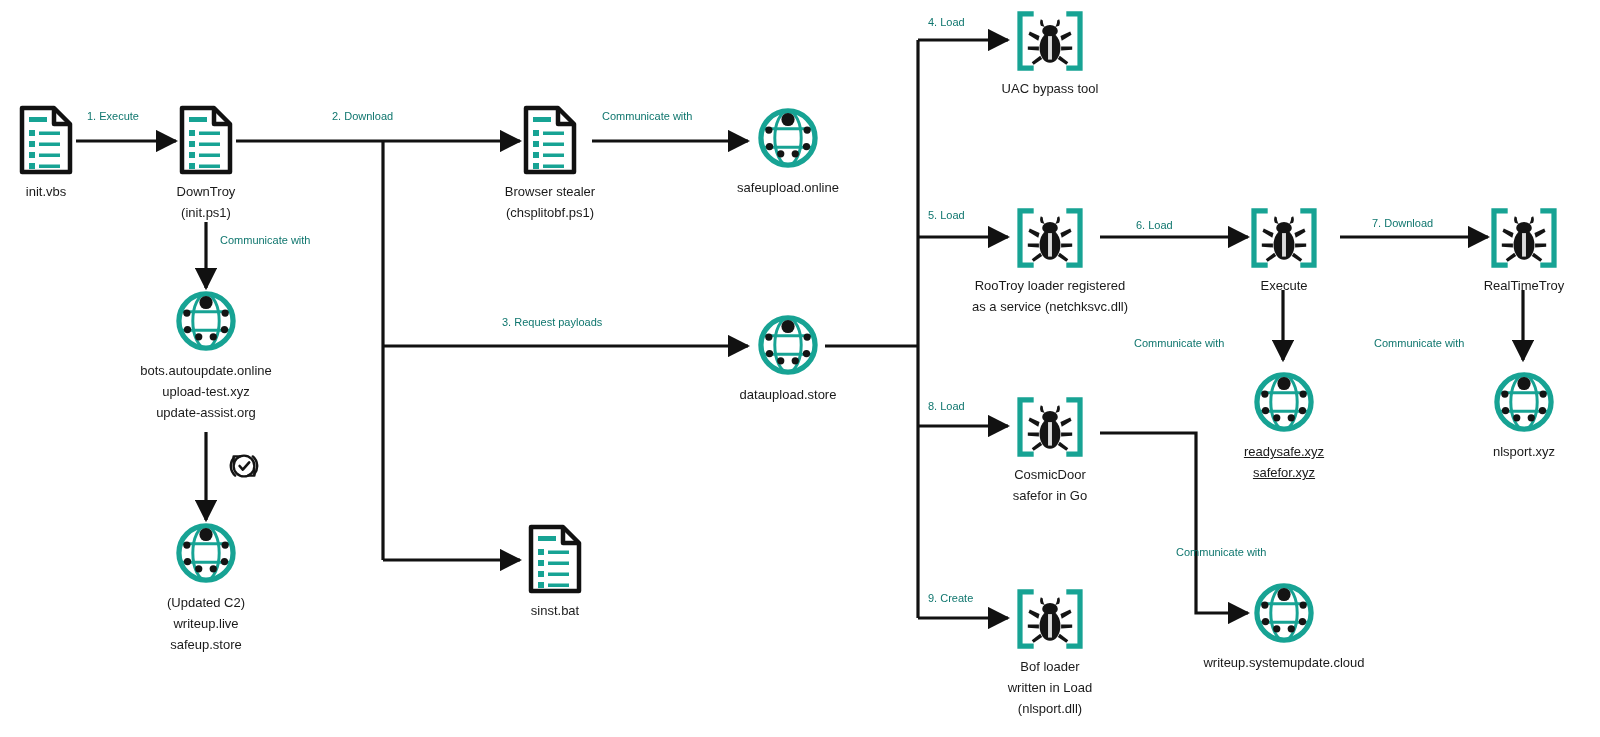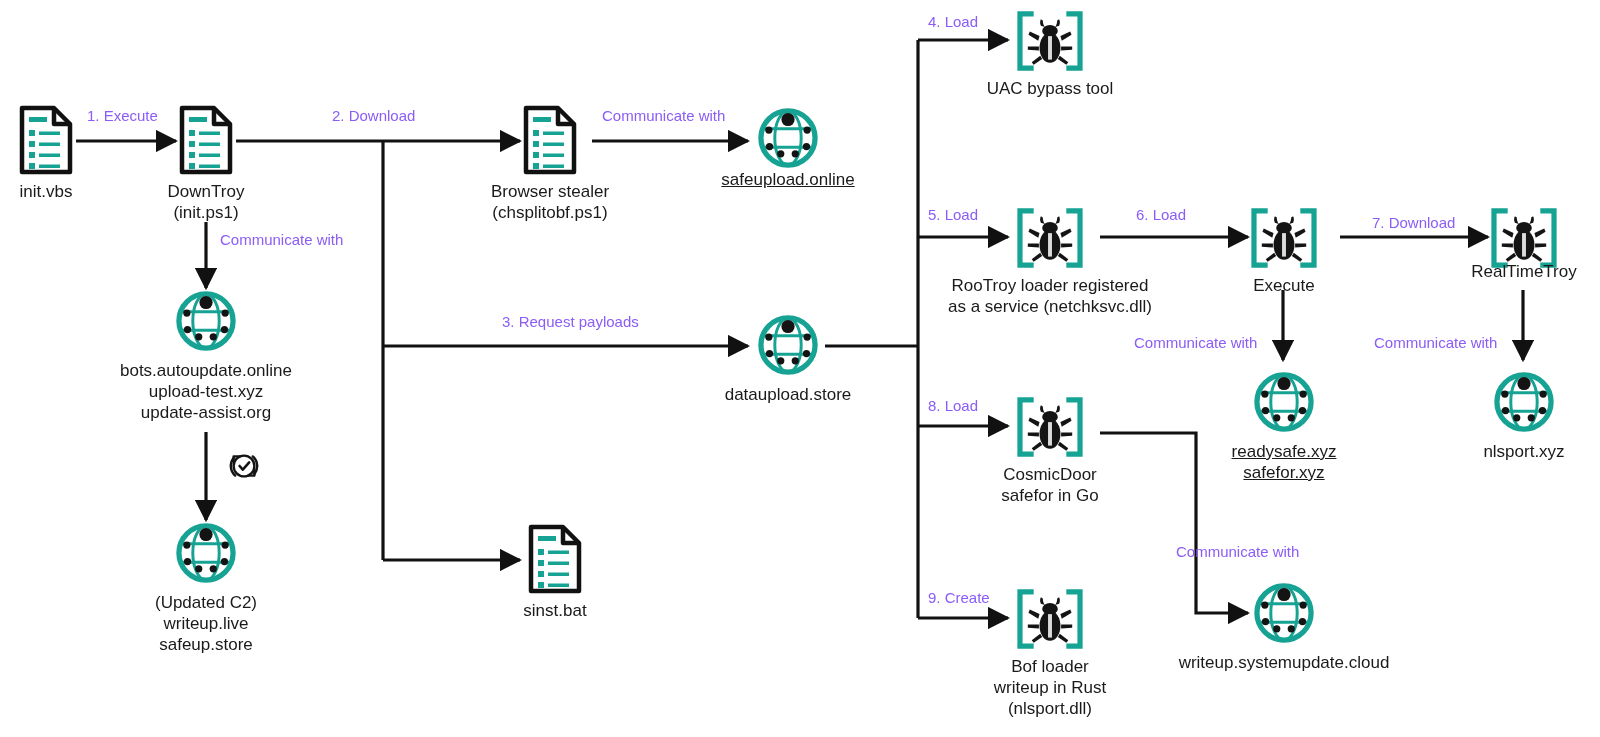--- a/index.html
+++ b/index.html
@@ -5,23 +5,23 @@
 <style>
   html,body{margin:0;padding:0;background:#ffffff;}
   body{width:1600px;height:737px;overflow:hidden;
        font-family:"Liberation Sans",sans-serif;color:#1a1a1a;}
   #stage{position:relative;width:1600px;height:737px;background:#fff;}
   svg.layer{position:absolute;left:0;top:0;width:1600px;height:737px;}
   .node{position:absolute;}
   .node .caption{
      position:absolute;left:50%;transform:translateX(-50%);
      text-align:center;white-space:pre;line-height:21px;
-     font-size:17px;color:#1a1a1a;}
-  .edge-label{position:absolute;white-space:pre;font-size:15px;
-     line-height:20px;color:#8b5cf6;}
+     font-size:13px;color:#1a1a1a;}
+  .edge-label{position:absolute;white-space:pre;font-size:11px;
+     line-height:20px;color:#0f766e;}
   .ico{position:absolute;left:50%;transform:translateX(-50%);}
 </style>
 </head>
 <body>
 
 <div id="stage">
 
   <svg class="layer" viewBox="0 0 1600 737" xmlns="http://www.w3.org/2000/svg">
     <defs>
       <marker id="arrow" viewBox="0 0 10 10" refX="9" refY="5" markerWidth="7" markerHeight="7" orient="auto-start-reverse">
@@ -71,21 +71,21 @@
     </g>
   </svg>
 
   <div class="edge-label" style="left:87px;  top:106px;">1. Execute</div>
   <div class="edge-label" style="left:332px; top:106px;">2. Download</div>
   <div class="edge-label" style="left:602px; top:106px;">Communicate with</div>
   <div class="edge-label" style="left:220px; top:230px;">Communicate with</div>
   <div class="edge-label" style="left:502px; top:312px;">3. Request payloads</div>
   <div class="edge-label" style="left:928px; top:12px;">4. Load</div>
   <div class="edge-label" style="left:928px; top:205px;">5. Load</div>
-  <div class="edge-label" style="left:1136px;top:205px;">6. Load</div>
+  <div class="edge-label" style="left:1136px;top:215px;">6. Load</div>
   <div class="edge-label" style="left:1372px;top:213px;">7. Download</div>
   <div class="edge-label" style="left:1134px;top:333px;">Communicate with</div>
   <div class="edge-label" style="left:1374px;top:333px;">Communicate with</div>
   <div class="edge-label" style="left:928px; top:396px;">8. Load</div>
   <div class="edge-label" style="left:928px; top:588px;text-align:right;">9. Create</div>
   <div class="edge-label" style="left:1176px;top:542px;">Communicate with</div>
 
   <div class="node" style="left:16px;top:105px;width:60px;">
     <svg class="ico" width="56" height="70" viewBox="0 0 56 70">
       <path d="M4,3 H36 L52,19 V67 H4 Z" fill="#fff" stroke="#111" stroke-width="4.5" stroke-linejoin="round"></path>
@@ -156,21 +156,21 @@
       <g fill="#141414">
         <circle cx="50" cy="22" r="10"></circle>
         <circle cx="79" cy="38" r="5.5"></circle>
           <circle cx="21" cy="38" r="5.5"></circle>
         <circle cx="78" cy="63" r="5.5"></circle>
           <circle cx="22" cy="63" r="5.5"></circle>
         <circle cx="39" cy="74" r="5.5"></circle>
           <circle cx="61" cy="74" r="5.5"></circle>
       </g>
     </svg>
-    <div class="caption" style="top:64px;text-decoration:underline;">safeupload.online</div>
+    <div class="caption" style="top:72px;">safeupload.online</div>
   </div>
 
   <div class="node" style="left:176px;top:288px;width:60px;">
     <svg class="ico" width="66" height="66" viewBox="0 0 100 100">
       <circle cx="50" cy="50" r="41" fill="none" stroke="#17a394" stroke-width="8"></circle>
       <g fill="none" stroke="#17a394" stroke-width="4.5">
         <ellipse cx="50" cy="50" rx="20" ry="41"></ellipse>
         <path d="M12,36 H88"></path>
           <path d="M12,64 H88"></path>
       </g>
@@ -338,21 +338,21 @@
         <ellipse cx="55" cy="58" rx="16" ry="23"></ellipse>
         <path d="M39,40 L24,33 L22,38 L37,47 Z"></path>
         <path d="M71,40 L86,33 L88,38 L73,47 Z"></path>
         <path d="M38,56 L21,56 L21,61 L38,62 Z"></path>
         <path d="M72,56 L89,56 L89,61 L72,62 Z"></path>
         <path d="M40,70 L27,80 L30,84 L43,75 Z"></path>
         <path d="M70,70 L83,80 L80,84 L67,75 Z"></path>
       </g>
       <rect x="52" y="40" width="6" height="36" fill="#fff" opacity="0.85"></rect>
     </svg>
-    <div class="caption" style="top:54px;">RealTimeTroy</div>
+    <div class="caption" style="top:68px;">RealTimeTroy</div>
   </div>
 
   <div class="node" style="left:1252px;top:369px;width:64px;">
     <svg class="ico" width="66" height="66" viewBox="0 0 100 100">
       <circle cx="50" cy="50" r="41" fill="none" stroke="#17a394" stroke-width="8"></circle>
       <g fill="none" stroke="#17a394" stroke-width="4.5">
         <ellipse cx="50" cy="50" rx="20" ry="41"></ellipse>
         <path d="M12,36 H88"></path>
           <path d="M12,64 H88"></path>
       </g>
@@ -425,21 +425,21 @@
         <path d="M39,40 L24,33 L22,38 L37,47 Z"></path>
         <path d="M71,40 L86,33 L88,38 L73,47 Z"></path>
         <path d="M38,56 L21,56 L21,61 L38,62 Z"></path>
         <path d="M72,56 L89,56 L89,61 L72,62 Z"></path>
         <path d="M40,70 L27,80 L30,84 L43,75 Z"></path>
         <path d="M70,70 L83,80 L80,84 L67,75 Z"></path>
       </g>
       <rect x="52" y="40" width="6" height="36" fill="#fff" opacity="0.85"></rect>
     </svg>
     <div class="caption" style="top:68px;">Bof loader
-writeup in Rust
+written in Load
 (nlsport.dll)</div>
   </div>
 
   <div class="node" style="left:1252px;top:580px;width:64px;">
     <svg class="ico" width="66" height="66" viewBox="0 0 100 100">
       <circle cx="50" cy="50" r="41" fill="none" stroke="#17a394" stroke-width="8"></circle>
       <g fill="none" stroke="#17a394" stroke-width="4.5">
         <ellipse cx="50" cy="50" rx="20" ry="41"></ellipse>
         <path d="M12,36 H88"></path>
           <path d="M12,64 H88"></path>

